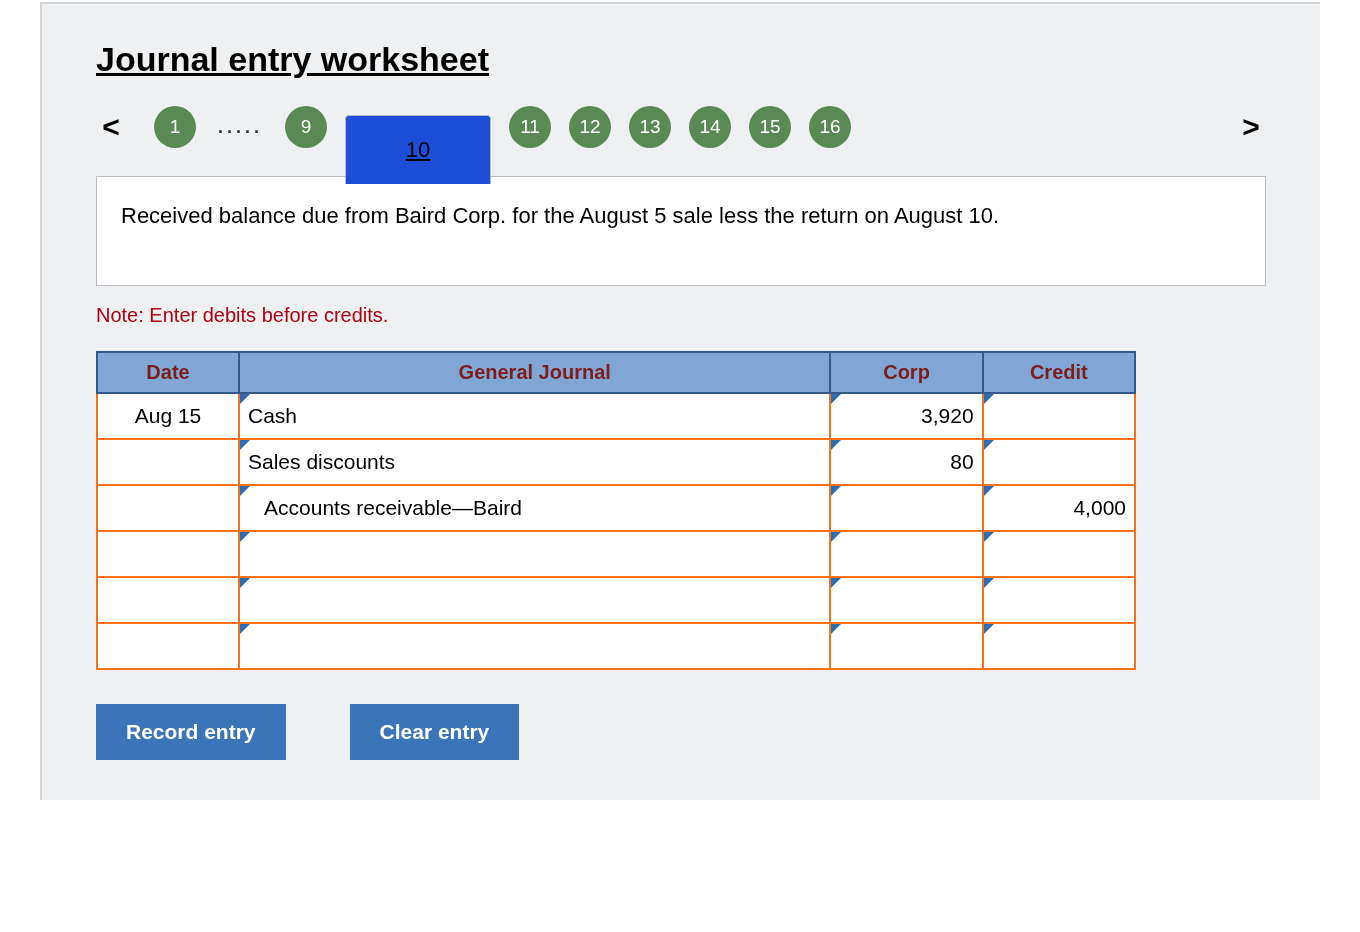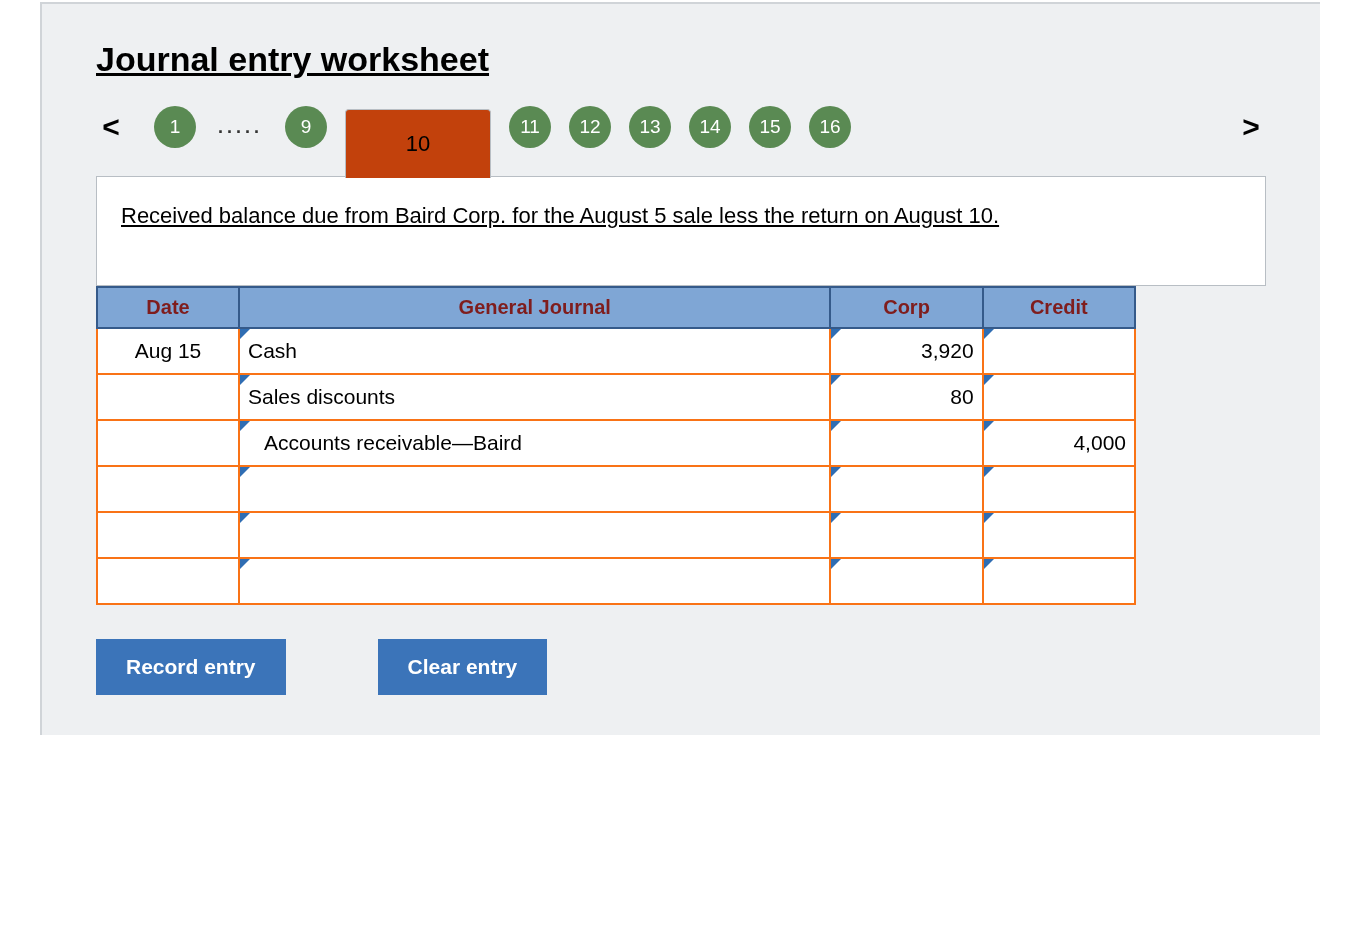--- a/index.html
+++ b/index.html
@@ -6,56 +6,57 @@
   .outer{width:1280px;margin:2px auto 0;border:2px solid #d0d4d8;border-right:0;border-bottom:0;background:#eef0f2;padding:30px 54px 40px;box-sizing:border-box;}
   h1{font-size:34px;font-weight:bold;margin:6px 0 18px;text-decoration:underline;}
   
   .tabs-wrap{position:relative;height:80px;}
   .tabs{display:flex;align-items:center;gap:18px;height:60px;}
   .nav-arrow{width:30px;text-align:center;font-size:30px;font-weight:bold;cursor:pointer;user-select:none;}
   .nav-arrow.left{margin-right:10px;}
   .nav-arrow.right{margin-left:auto;}
   .dots{letter-spacing:4px;font-weight:bold;font-size:18px;color:#333;margin:0 4px;}
   .pill{width:42px;height:42px;border-radius:50%;background:#5a8a53;color:#fff;display:flex;align-items:center;justify-content:center;font-size:19px;cursor:pointer;}
-  .tab-active{background:#c2410c;border:1px solid #b8bec4;border-bottom:none;width:144px;height:68px;display:flex;align-items:center;justify-content:center;font-size:22px;border-radius:4px 4px 0 0;position:relative;top:16px;}
+  .tab-active{background:#1d4ed8;border:1px solid #b8bec4;border-bottom:none;width:144px;height:68px;display:flex;align-items:center;justify-content:center;font-size:22px;border-radius:4px 4px 0 0;position:relative;top:22px;text-decoration:underline;}
   
-  .desc{background:#fff;border:1px solid #b8bec4;padding:22px 24px;font-size:22px;line-height:1.5;min-height:110px;box-sizing:border-box;margin-top:-1px;text-decoration:underline;}
+  .desc{background:#fff;border:1px solid #b8bec4;padding:22px 24px;font-size:22px;line-height:1.5;min-height:110px;box-sizing:border-box;margin-top:-1px;}
   .note{color:#b10010;font-size:20px;margin:18px 0 24px;}
   
   table.journal{border-collapse:collapse;width:1040px;}
   table.journal th{background:#7fa6d5;border:2px solid #355a8a;font-size:20px;font-weight:bold;padding:8px 6px;text-align:center;color:#7f1d1d;}
   table.journal td{border:2px solid #f97316;background:#fff;font-size:21px;padding:6px 8px;height:32px;position:relative;}
   .col-date{width:130px;text-align:center;}
   .col-acc{width:590px;}
   .col-num{width:140px;text-align:right;}
   td.acc-cell{padding-left:10px;}
   td.acc-cell.indent{padding-left:24px;}
   
   td.editable::before{content:"";position:absolute;top:0;left:0;width:0;height:0;border-top:10px solid #2f6db3;border-right:10px solid transparent;}
   
-  .actions{display:flex;gap:92px;margin-top:34px;align-items:center;width:1145px;}
+  .actions{display:flex;gap:64px;margin-top:34px;align-items:center;width:1145px;}
   .actions .spacer{flex:1;}
   .btn{background:#3b74b9;color:#fff;font-weight:bold;font-size:21px;padding:16px 30px;border:none;cursor:pointer;}
 </style>
 </head>
 <body>
 
 <div class="outer">
   <h1>Journal entry worksheet</h1>
 
   <div class="tabs-wrap">
     <div class="tabs">
       <div class="nav-arrow left">&lt;</div>
       <div id="tab-container" style="display:contents"><div class="pill">1</div><span class="dots">.....</span><div class="pill">9</div><div class="tab-active">10</div><div class="pill">11</div><div class="pill">12</div><div class="pill">13</div><div class="pill">14</div><div class="pill">15</div><div class="pill">16</div></div>
       <div class="nav-arrow right">&gt;</div>
     </div>
   </div>
 
   <div class="desc">Received balance due from Baird Corp. for the August 5 sale less the return on August 10.</div>
 
+  <div class="note">Note: Enter debits before credits.</div>
 
   <table class="journal">
     <thead>
       <tr>
         <th class="col-date">Date</th>
         <th class="col-acc">General Journal</th>
         <th class="col-num">Corp</th>
         <th class="col-num">Credit</th>
       </tr>
     </thead>

